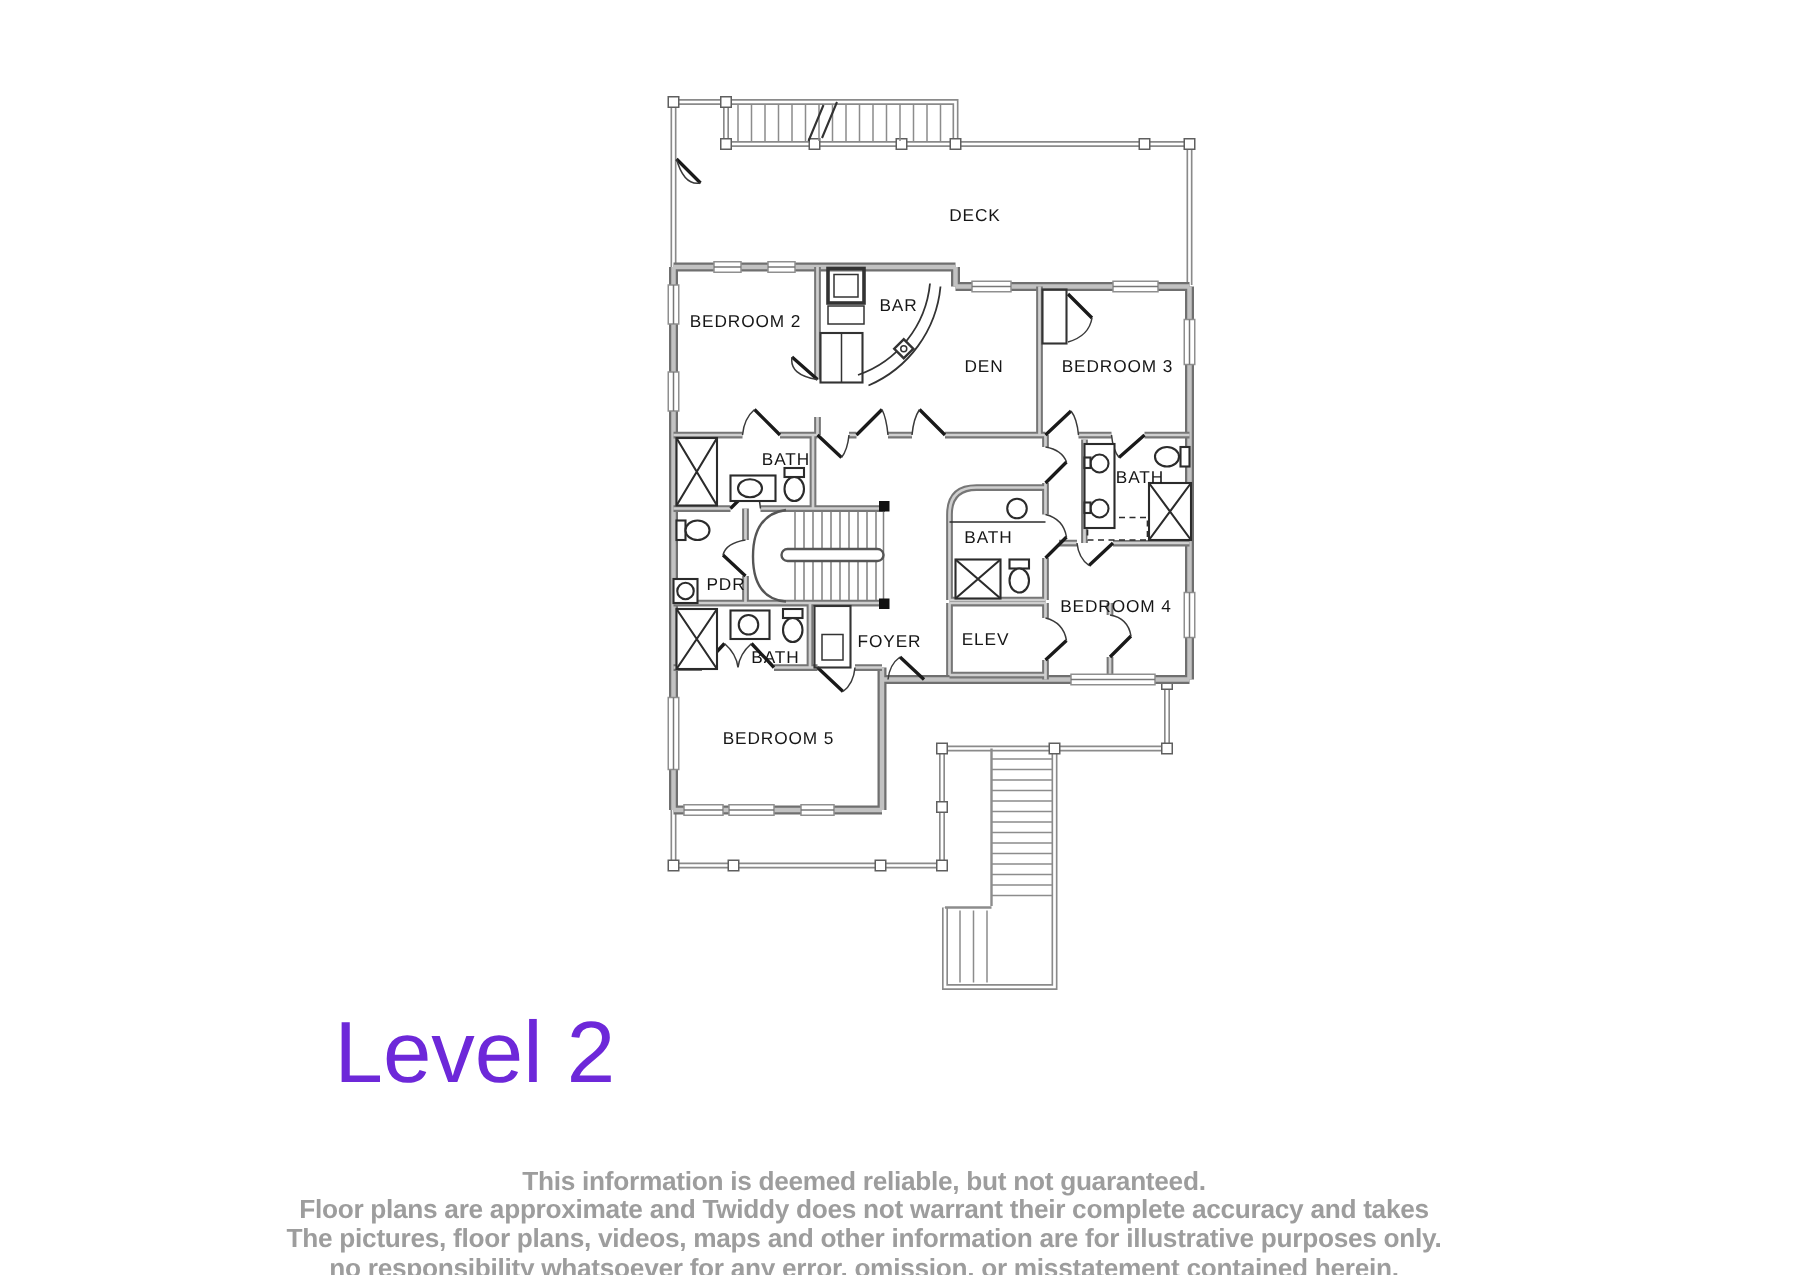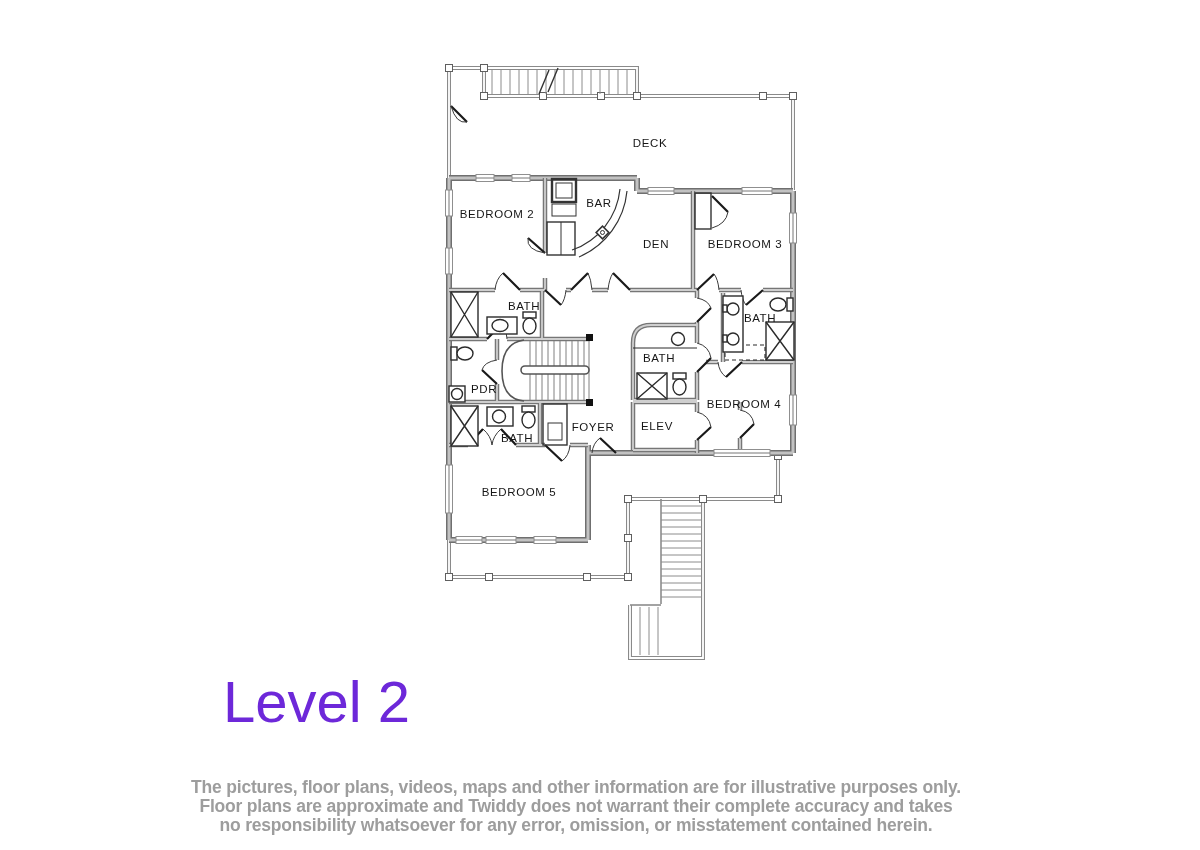--- a/index.html
+++ b/index.html
@@ -245,18 +245,19 @@
       <text x="744" y="408">BEDROOM 4</text>
       <text x="593" y="431">FOYER</text>
       <text x="657" y="430">ELEV</text>
       <text x="519" y="496">BEDROOM 5</text>
     </g>
   </svg>
 
   <div class="level-title">Level 2</div>
 
   <div class="disclaimer">
+    <div>This information is deemed reliable, but not guaranteed.</div>
+    <div>Floor plans are approximate and Twiddy does not warrant their complete accuracy and takes</div>
     <div>The pictures, floor plans, videos, maps and other information are for illustrative purposes only.</div>
-    <div>Floor plans are approximate and Twiddy does not warrant their complete accuracy and takes</div>
     <div>no responsibility whatsoever for any error, omission, or misstatement contained herein.</div>
   </div>
 
 </div>
 
 </body></html>

